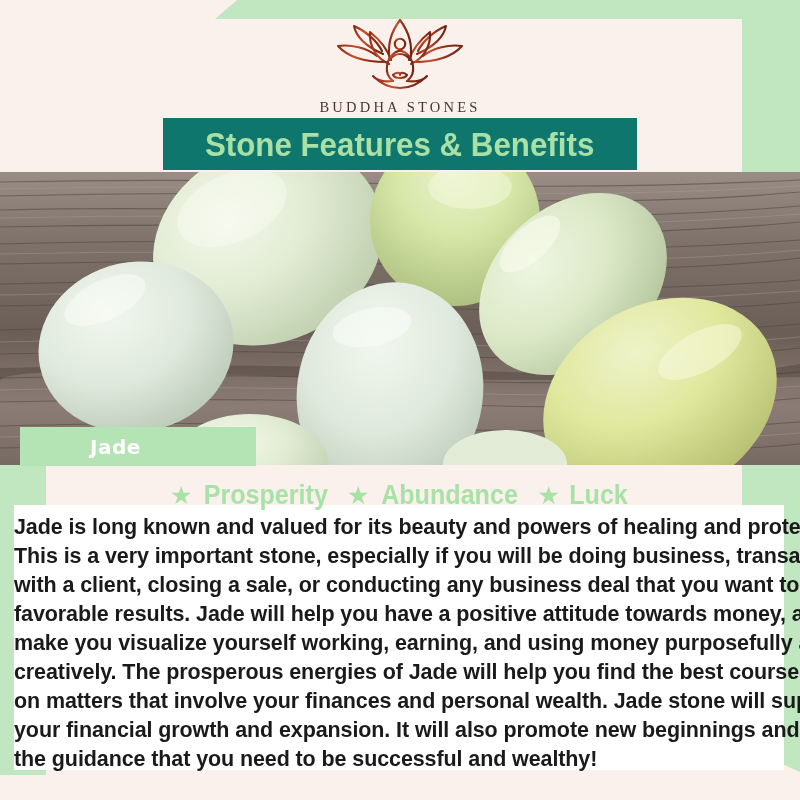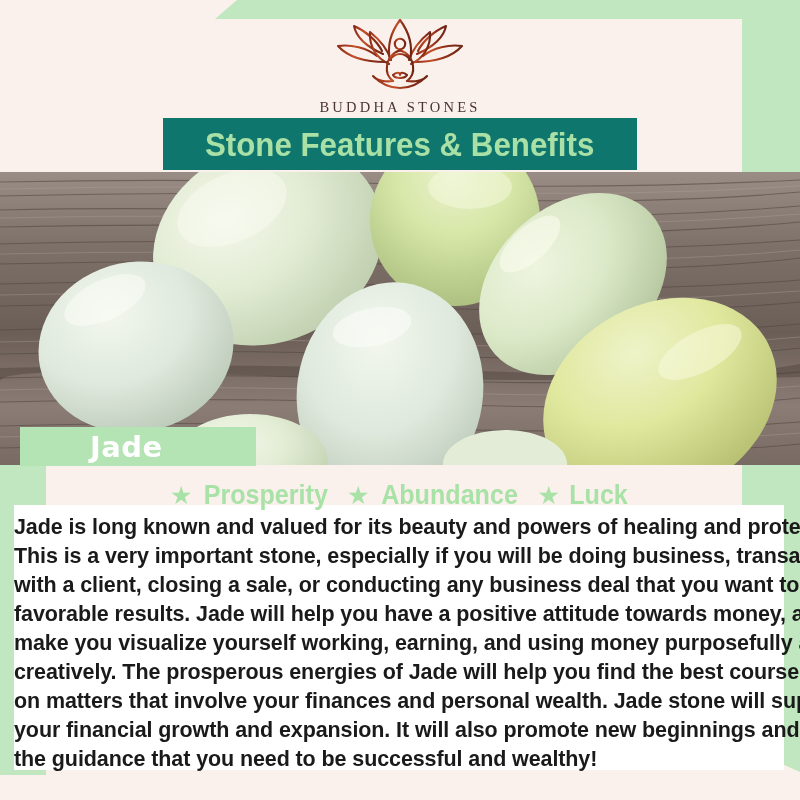--- a/index.html
+++ b/index.html
@@ -72,21 +72,21 @@
   
   #jade-label{
     position:absolute;left:20px;top:427px;width:236px;height:39px;
     background:#b4e3b4;
     display:flex;align-items:center;
     z-index:5;
   }
   #jade-label-text{
     margin-left:70px;
     color:#ffffff;
-    font-size:29px;
+    font-size:20px;
     font-weight:bold;
     font-family:"DejaVu Sans",sans-serif;
     letter-spacing:0.5px;
   }
 
   
   #keywords{
     position:absolute;left:0;top:478px;width:800px;height:34px;
     display:flex;align-items:center;justify-content:center;
     gap:14px;z-index:5;

